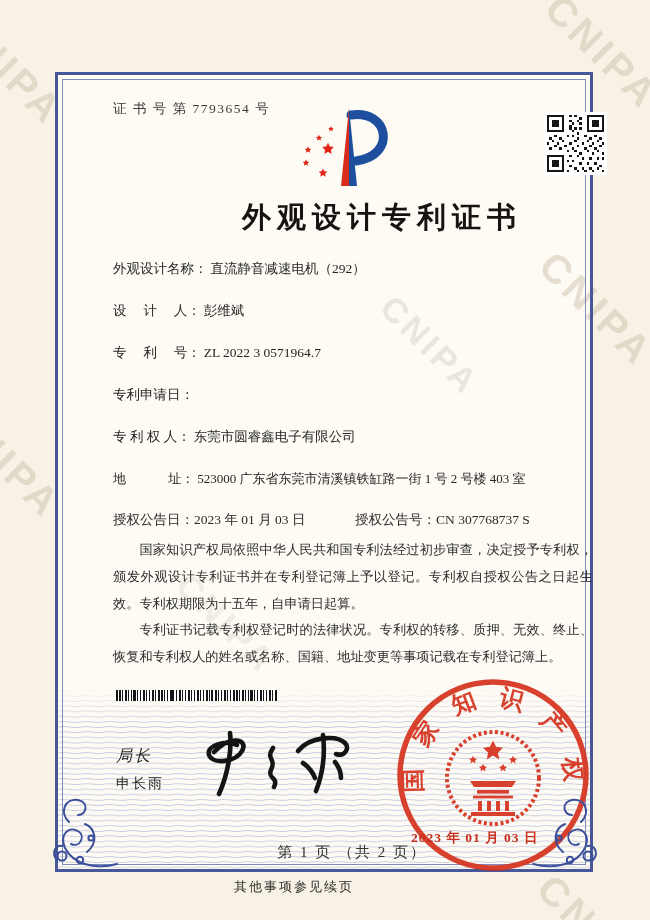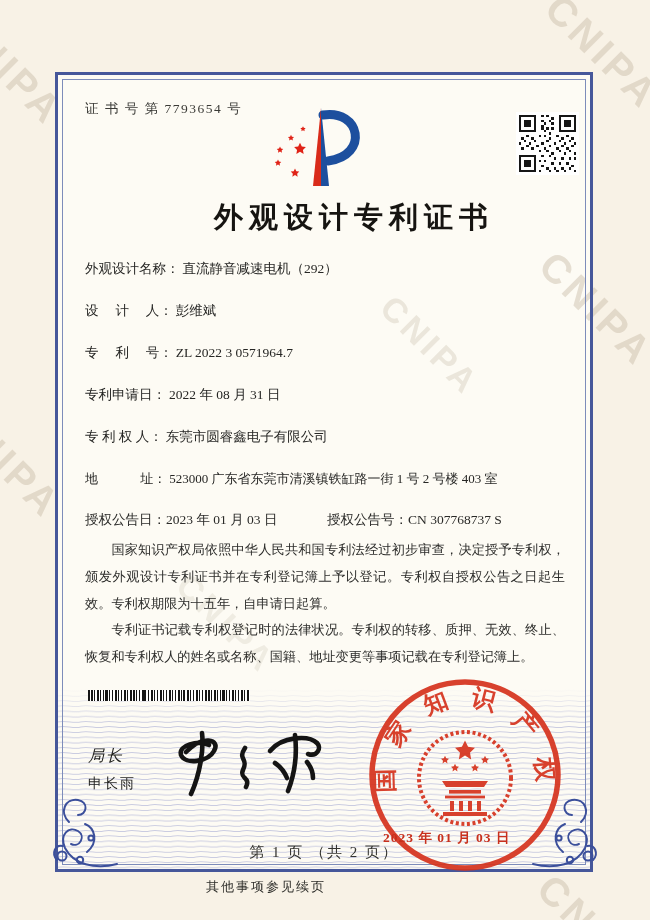--- a/index.html
+++ b/index.html
@@ -13,21 +13,21 @@
     position:absolute; font-family:"Liberation Sans","DejaVu Sans",sans-serif;
     font-weight:bold; font-size:40px; letter-spacing:4px; white-space:nowrap;
     color:rgba(199,187,166,0.45); transform:rotate(45deg); transform-origin:left top;
     pointer-events:none; z-index:1;
   }
   .wm.small { font-size:34px; color:rgba(205,196,180,0.38); }
   .wm.faint { font-size:34px; color:rgba(205,196,180,0.28); }
   .inner-bg { position:absolute; left:58px; top:75px; width:532px; height:794px; background:#fdfbf4; z-index:0; }
   .border-outer { position:absolute; left:55px; top:72px; width:538px; height:800px; border:3px solid #46579a; z-index:2; }
   .border-inner { position:absolute; left:62px; top:79px; width:524px; height:786px; border:1px solid #7d8cba; z-index:2; }
-  .content { position:absolute; inset:0; z-index:3; }
+  .content { position:absolute; inset:0; z-index:3;margin-left:28px; }
   .cert-no { position:absolute; left:85px; top:100px; font-size:13.5px; letter-spacing:1.5px; color:#3a3a36; }
   .logo { position:absolute; left:270px; top:103px; width:102px; height:88px; }
   .qr { position:absolute; left:516px; top:112px; width:63px; height:63px; }
   .title { position:absolute; left:55px; width:598px; top:198px; text-align:center;
            font-size:29px; font-weight:bold; letter-spacing:6px; color:#161411; }
   .fields { position:absolute; left:85px; top:258px; width:490px; }
   .frow { display:flex; line-height:22px; margin-bottom:20px; font-size:13.5px; white-space:nowrap;align-items:center; }
   .flabel { color:#262624; }
   .fvalue { color:#262624; margin-left:3px; }
   .grant-row { position:absolute; left:85px; top:509px; width:490px; font-size:13.5px; line-height:22px; white-space:nowrap; }
@@ -165,21 +165,20 @@
       <div class="frow">
         <span class="flabel">设　 计 　人：</span>
         <span class="fvalue">彭维斌</span>
       </div>
       <div class="frow">
         <span class="flabel">专　 利 　号：</span>
         <span class="fvalue">ZL 2022 3 0571964.7</span>
       </div>
       <div class="frow">
         <span class="flabel">专利申请日：</span>
-        <span class="fvalue">2022 年 08 月 31 日</span>
       </div>
       <div class="frow">
         <span class="flabel">专 利 权 人：</span>
         <span class="fvalue">东莞市圆睿鑫电子有限公司</span>
       </div>
       <div class="frow" style="font-size:13px;">
         <span class="flabel">地　　　 址：</span>
         <span class="fvalue">523000 广东省东莞市清溪镇铁缸路一街 1 号 2 号楼 403 室</span>
       </div>
     </div>

